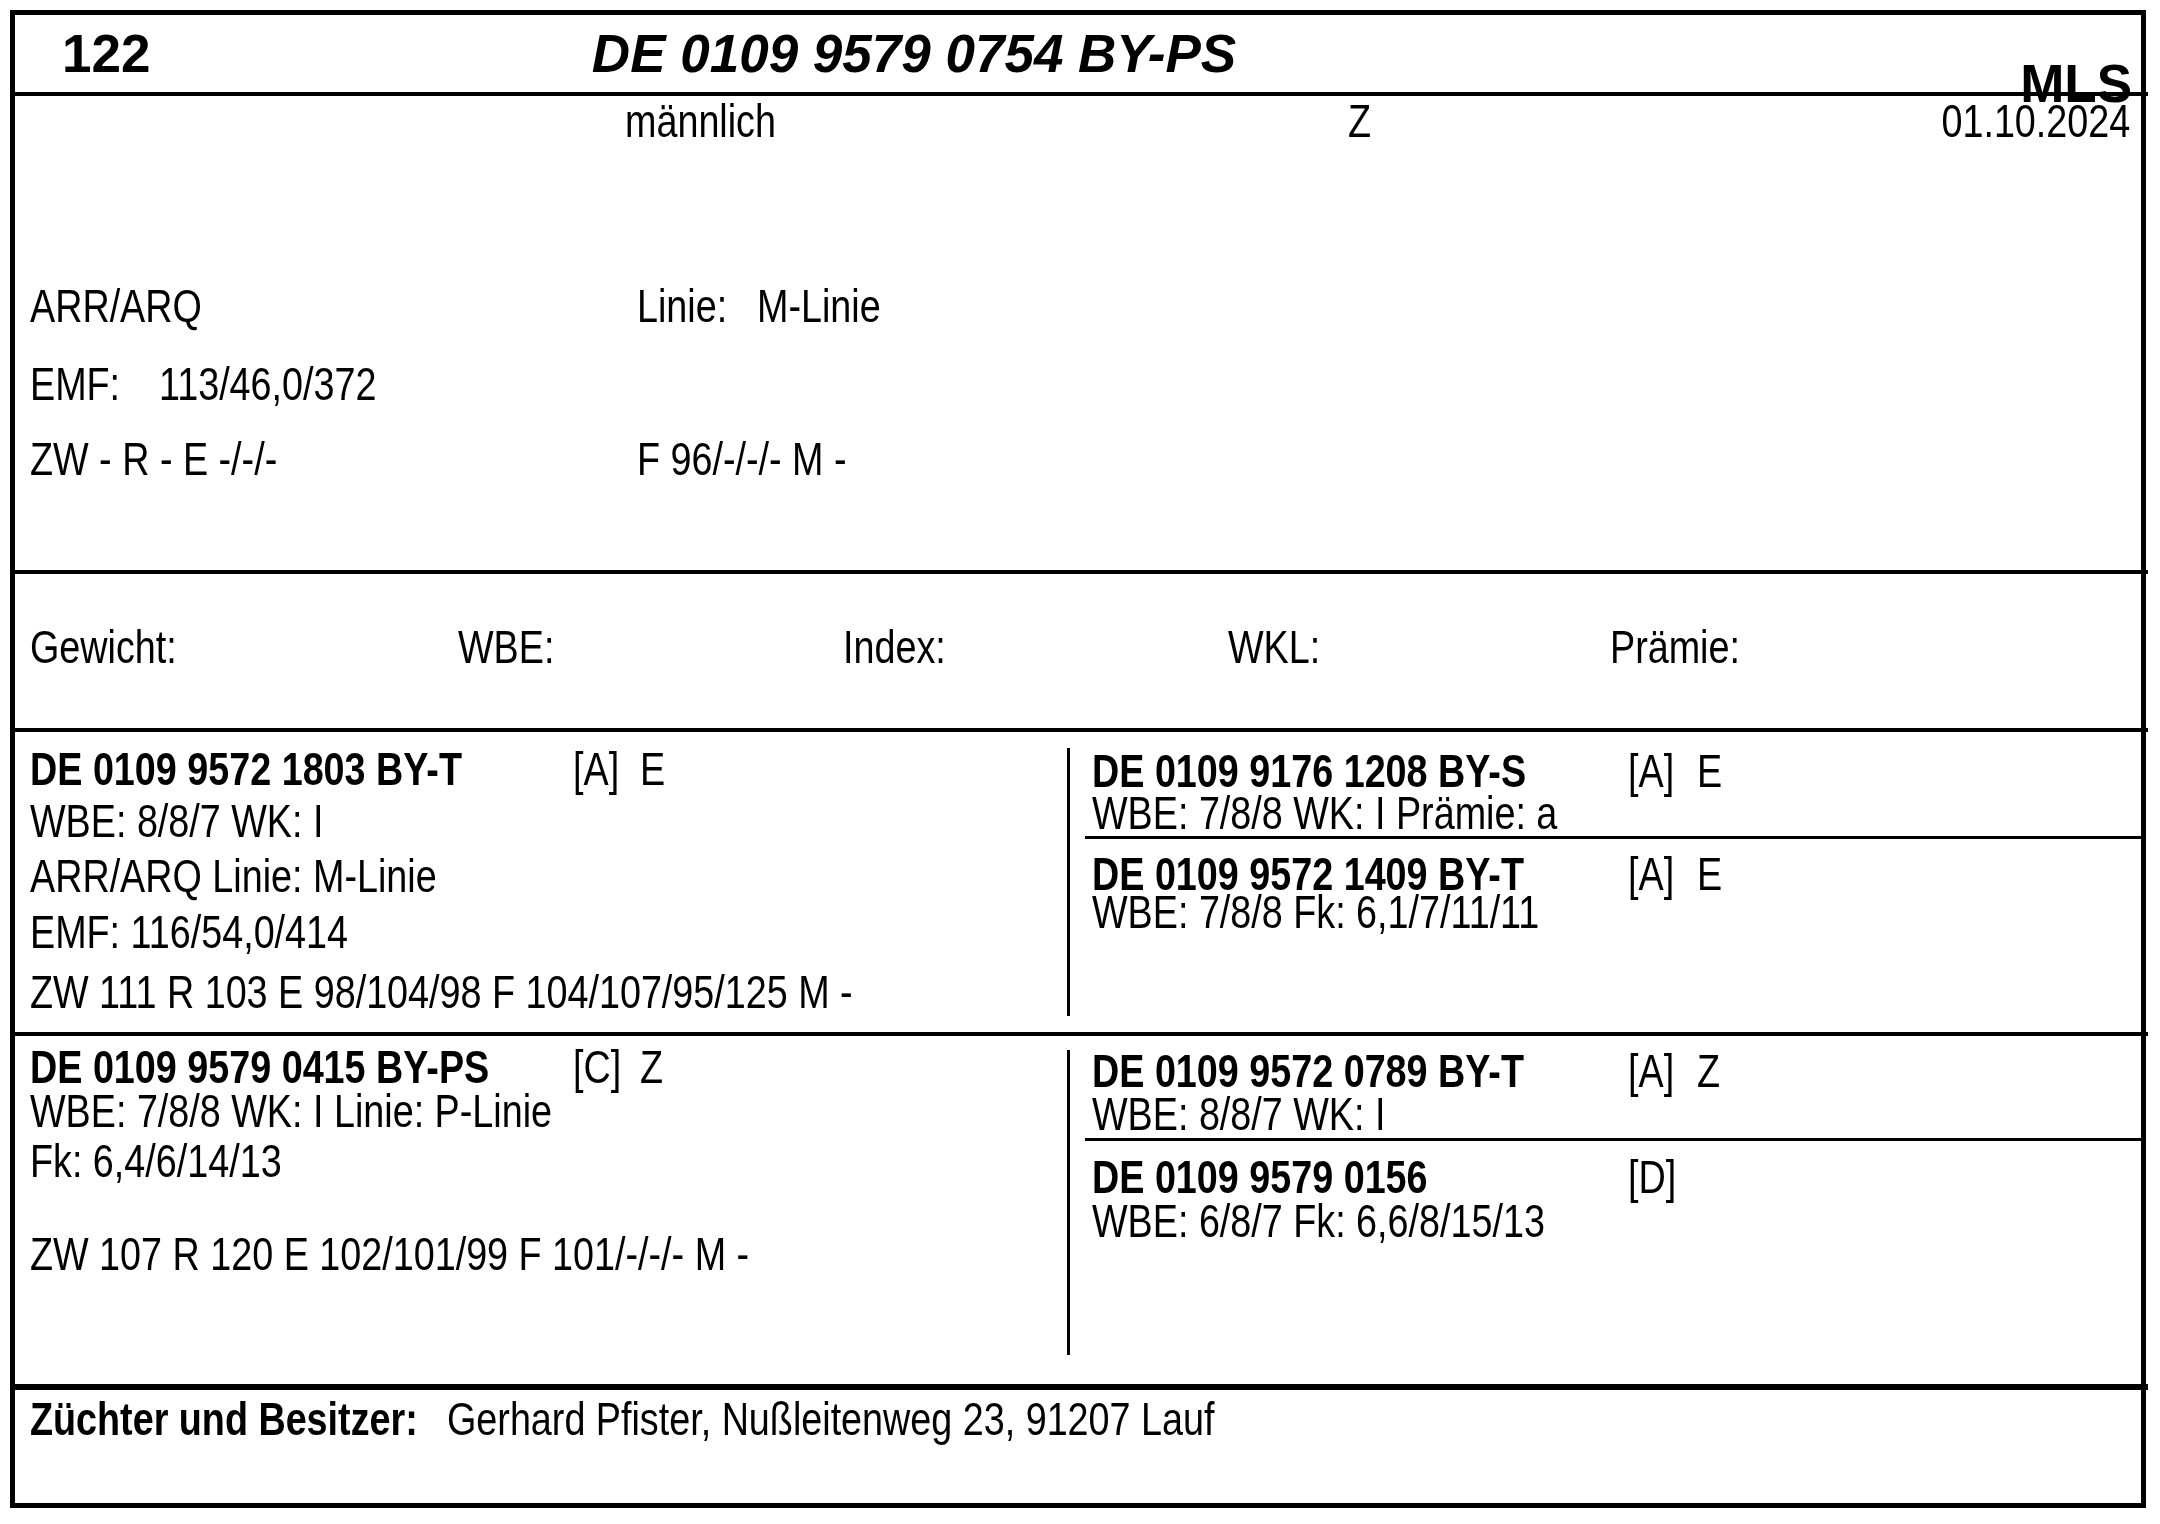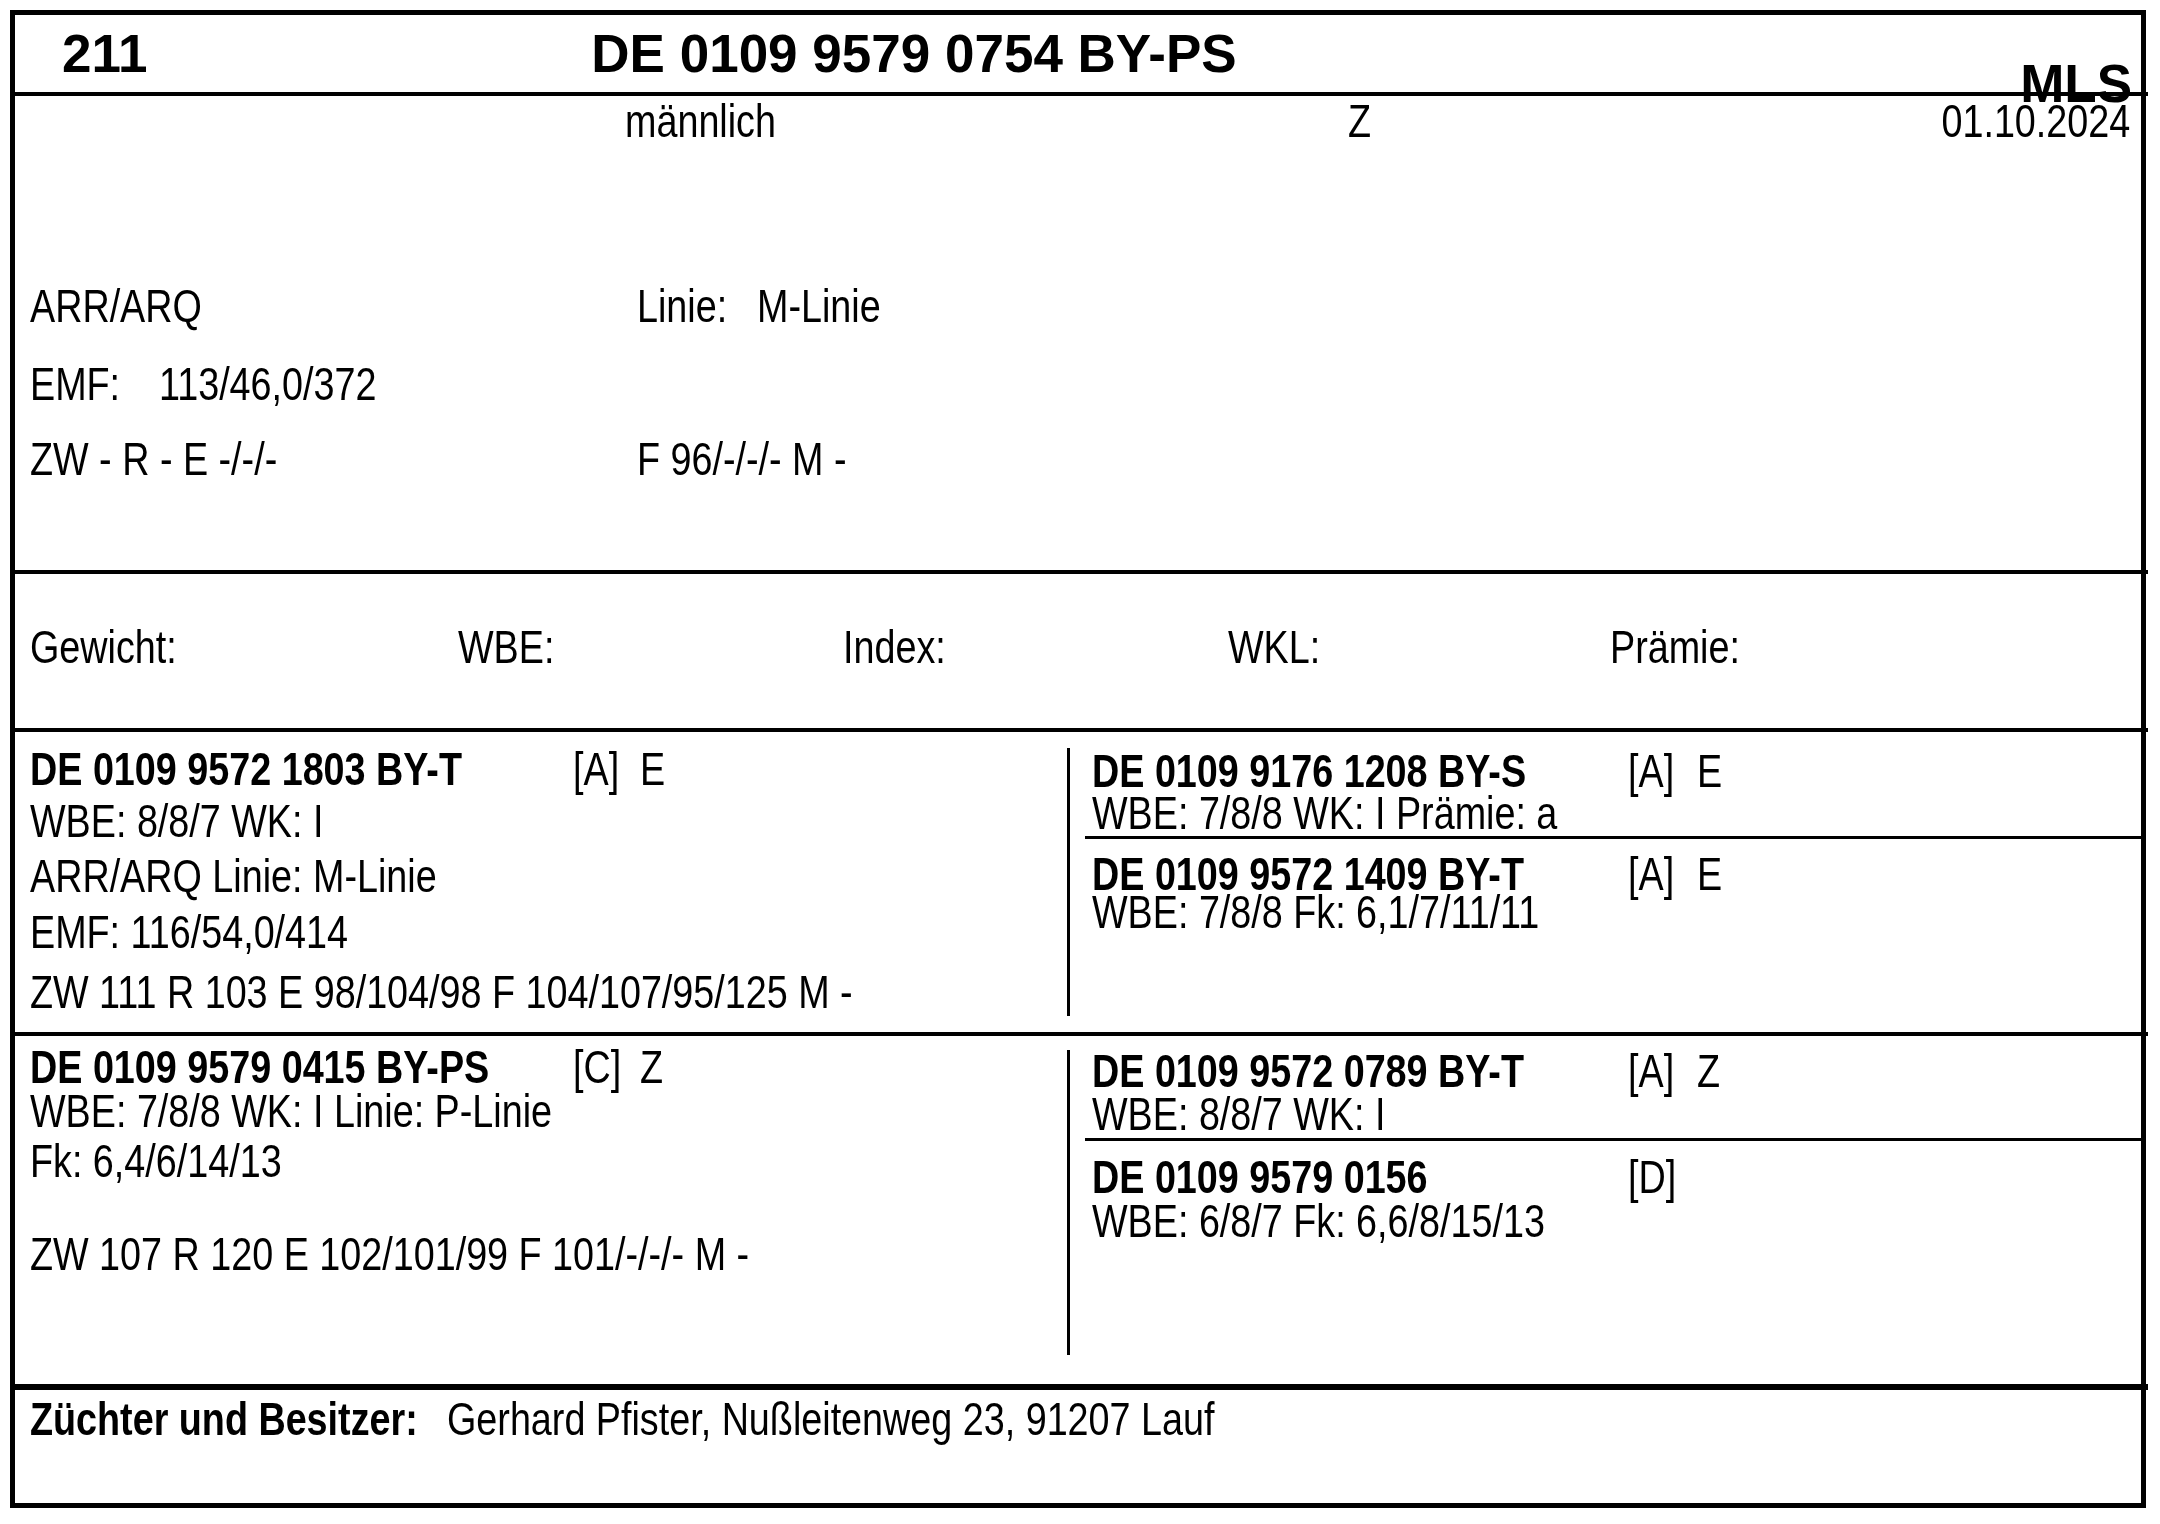--- a/index.html
+++ b/index.html
@@ -31,30 +31,30 @@
     transform:scaleX(0.82);
     transform-origin:0 0;
   }
   .t.r { transform-origin:100% 0; text-align:right; }
   .b { font-weight:bold; }
   .hdr {
     position:absolute;
     font-size:53px; line-height:1; font-weight:bold;
     white-space:nowrap;
   }
-  .hdr.center { left:0; width:1828px; text-align:center; }
+  .hdr.center { left:0; width:1828px; text-align:center;font-style:italic; }
 </style>
 </head>
 <body>
 
 <div class="page">
 
   <div class="frame"></div>
 
-  <span class="hdr" style="left:62px; top:27px;">211</span>
+  <span class="hdr" style="left:62px; top:27px;">122</span>
   <span class="hdr center" style="top:27px;">DE 0109 9579 0754 BY-PS</span>
   <span class="hdr" style="right:28px; top:27px;margin-top:30px;">MLS</span>
 
   <div class="hl" style="top:92px;"></div>
 
   <span class="t" style="left:625px; top:98px;">männlich</span>
   <span class="t" style="left:1348px; top:98px;">Z</span>
   <span class="t r" style="right:30px; top:98px;">01.10.2024</span>
 
   <span class="t" style="left:30px; top:283px;">ARR/ARQ</span>

